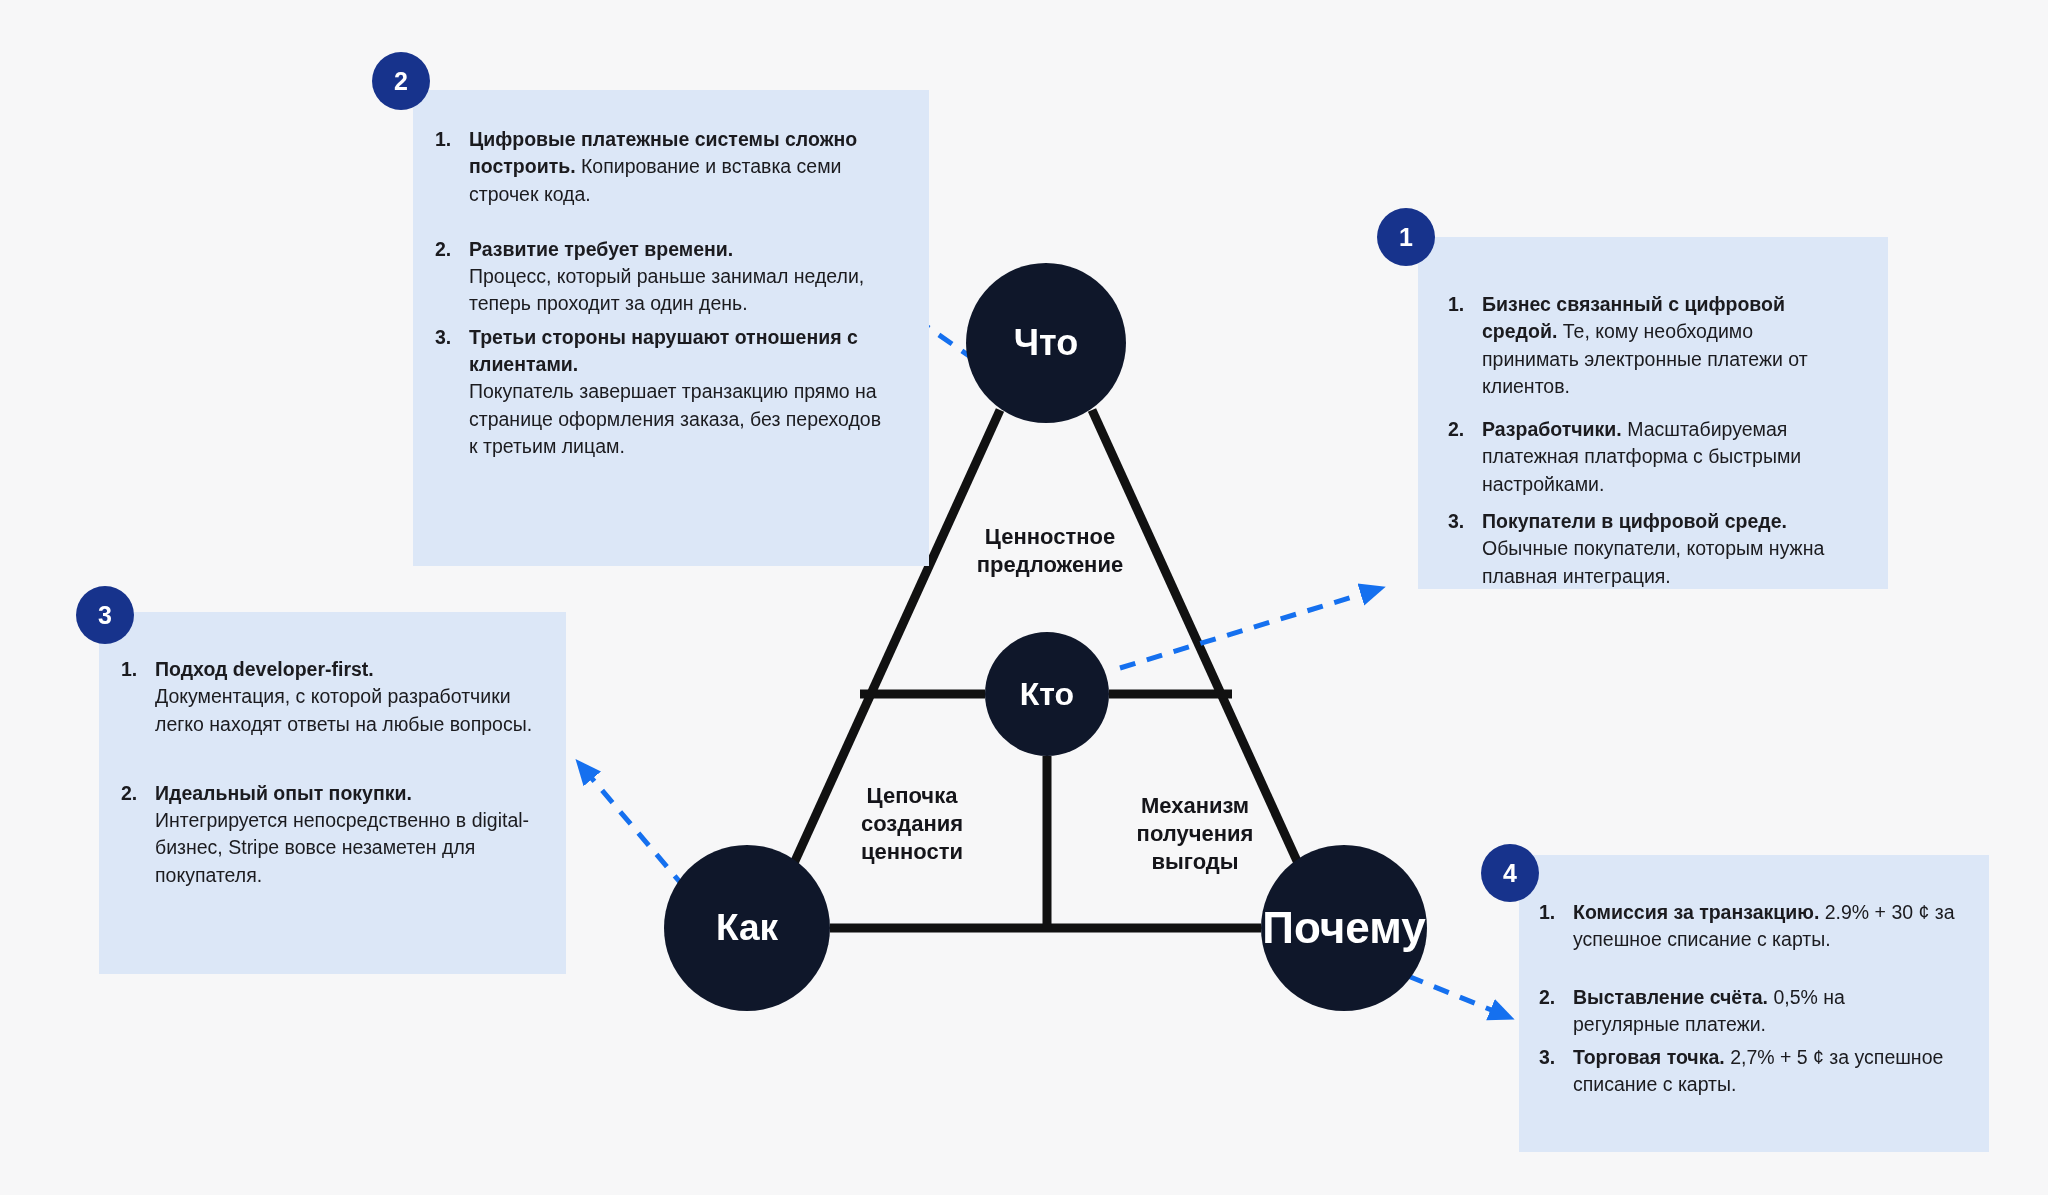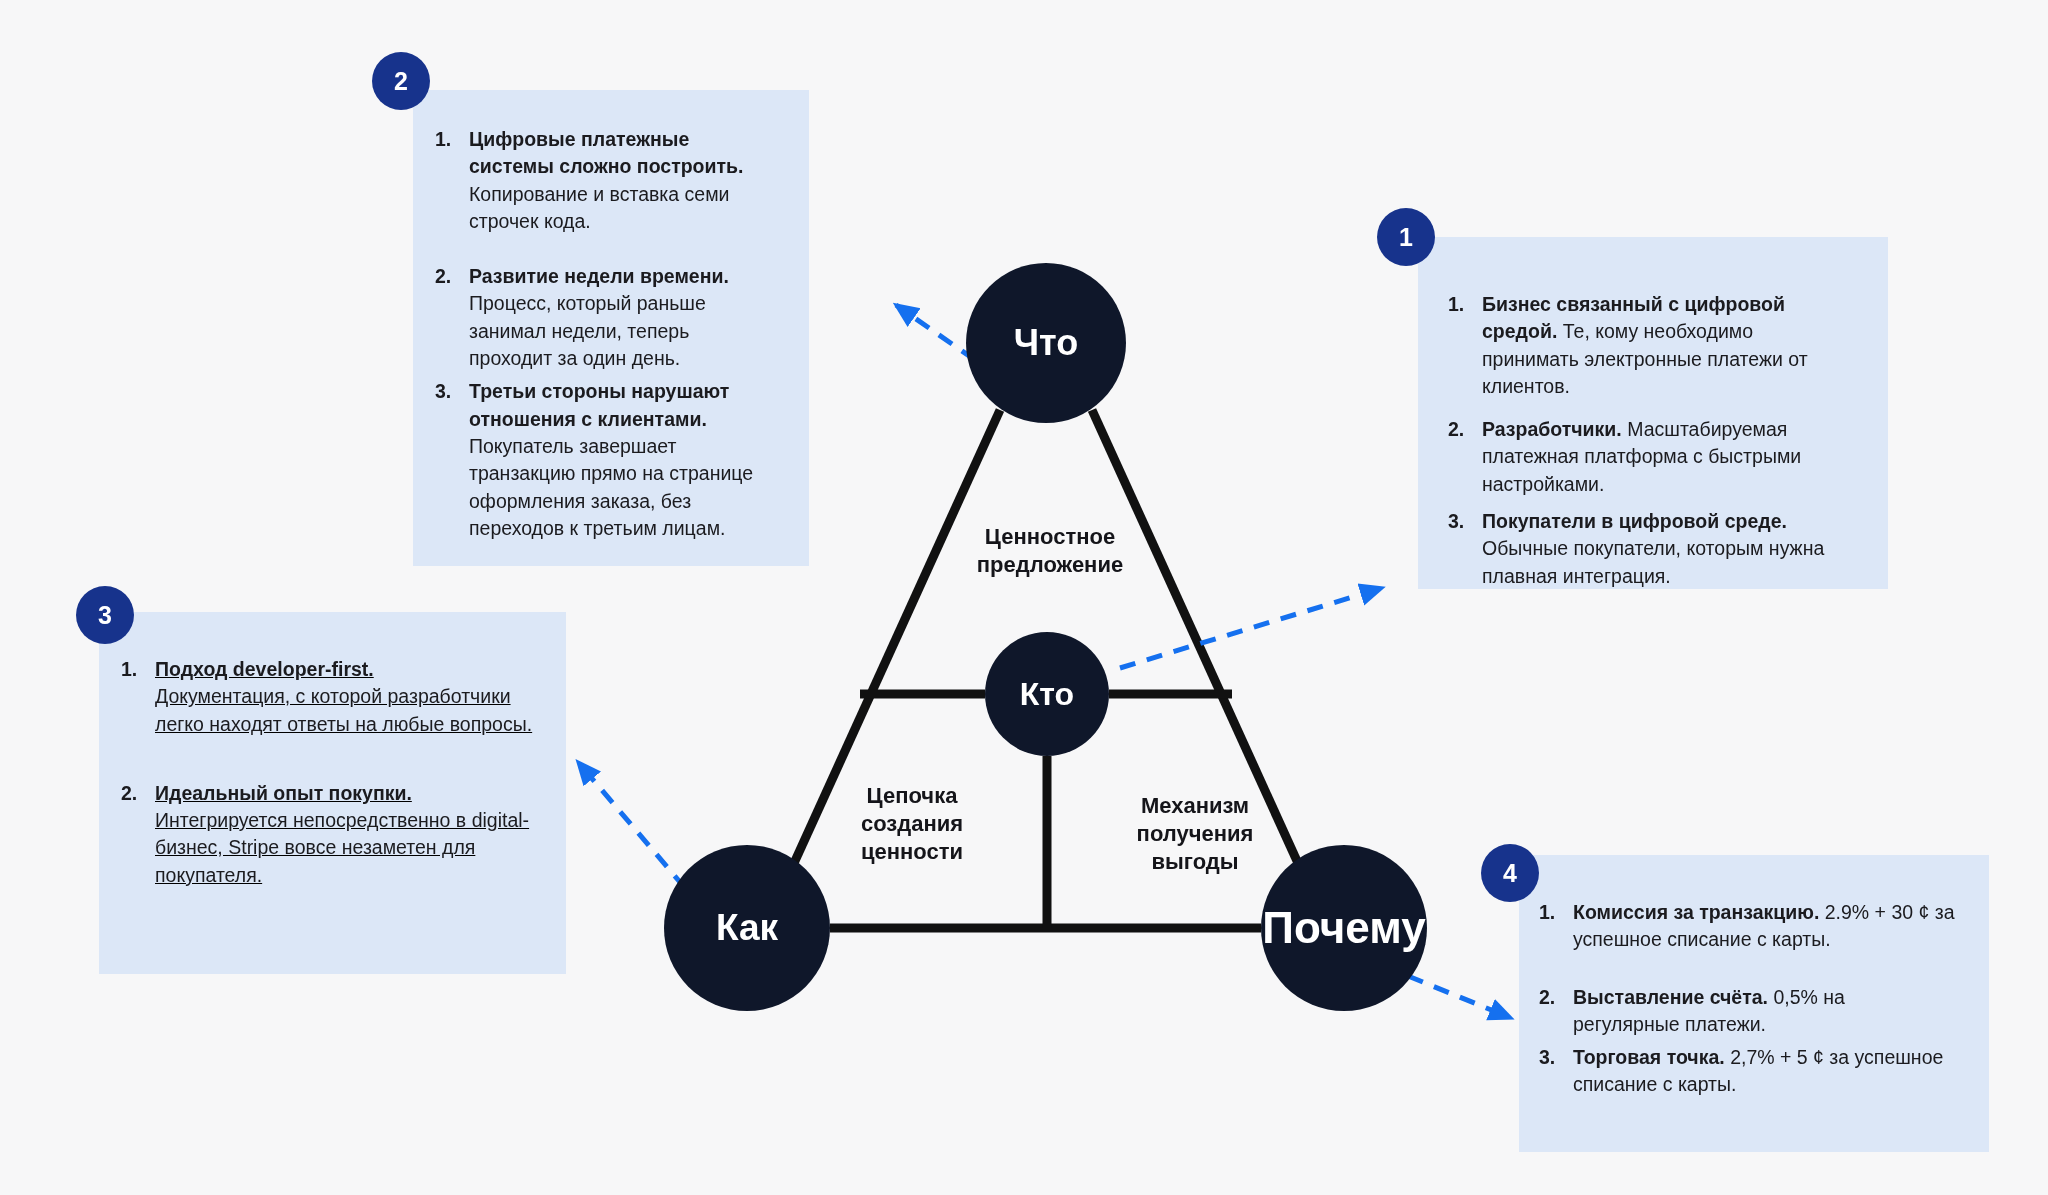--- a/index.html
+++ b/index.html
@@ -142,28 +142,28 @@
 создания
 ценности</div>
 
   <div class="inner-label" style="left:1090px; top:792px; width:210px; font-size:22px;">Механизм
 получения
 выгоды</div>
 
   <div class="badge" style="left:372px; top:52px; width:58px; height:58px; font-size:25px;">
     <span>2</span>
   </div>
-  <div class="panel" style="left:413px; top:90px; width:396px; height:476px; padding:36px 40px 0 22px;">
+  <div class="panel" style="left:413px; top:90px; width:516px; height:476px; padding:36px 40px 0 22px;">
     <ol style="font-size:19.5px; line-height:1.40;">
       <li style="margin-bottom:28px;">
         <b>Цифровые платежные системы сложно построить.</b>
         <span>Копирование и вставка семи строчек кода.</span>
       </li>
       <li style="margin-bottom:6px;">
-        <b>Развитие недели времени.</b><br>
+        <b>Развитие требует времени.</b><br>
         <span>Процесс, который раньше занимал недели, теперь проходит за один день.</span>
       </li>
       <li>
         <b>Третьи стороны нарушают отношения с клиентами.</b><br>
         <span>Покупатель завершает транзакцию прямо на странице оформления заказа, без переходов к третьим лицам.</span>
       </li>
     </ol>
   </div>
 
   <div class="badge" style="left:1377px; top:208px; width:58px; height:58px; font-size:25px;">
@@ -182,21 +182,21 @@
       <li>
         <b>Покупатели в цифровой среде.</b><br>
         <span>Обычные покупатели, которым нужна плавная интеграция.</span>
       </li>
     </ol>
   </div>
 
   <div class="badge" style="left:76px; top:586px; width:58px; height:58px; font-size:25px;">
     <span>3</span>
   </div>
-  <div class="panel" style="left:99px; top:612px; width:467px; height:362px; padding:44px 26px 0 22px;text-decoration:underline;">
+  <div class="panel" style="left:99px; top:612px; width:467px; height:362px; padding:44px 26px 0 22px;">
     <ol style="font-size:19.5px; line-height:1.40;">
       <li style="margin-bottom:42px;">
         <b>Подход developer-first.</b><br>
         <span>Документация, с которой разработчики легко находят ответы на любые вопросы.</span>
       </li>
       <li>
         <b>Идеальный опыт покупки.</b><br>
         <span>Интегрируется непосредственно в digital-бизнес, Stripe вовсе незаметен для покупателя.</span>
       </li>
     </ol>

